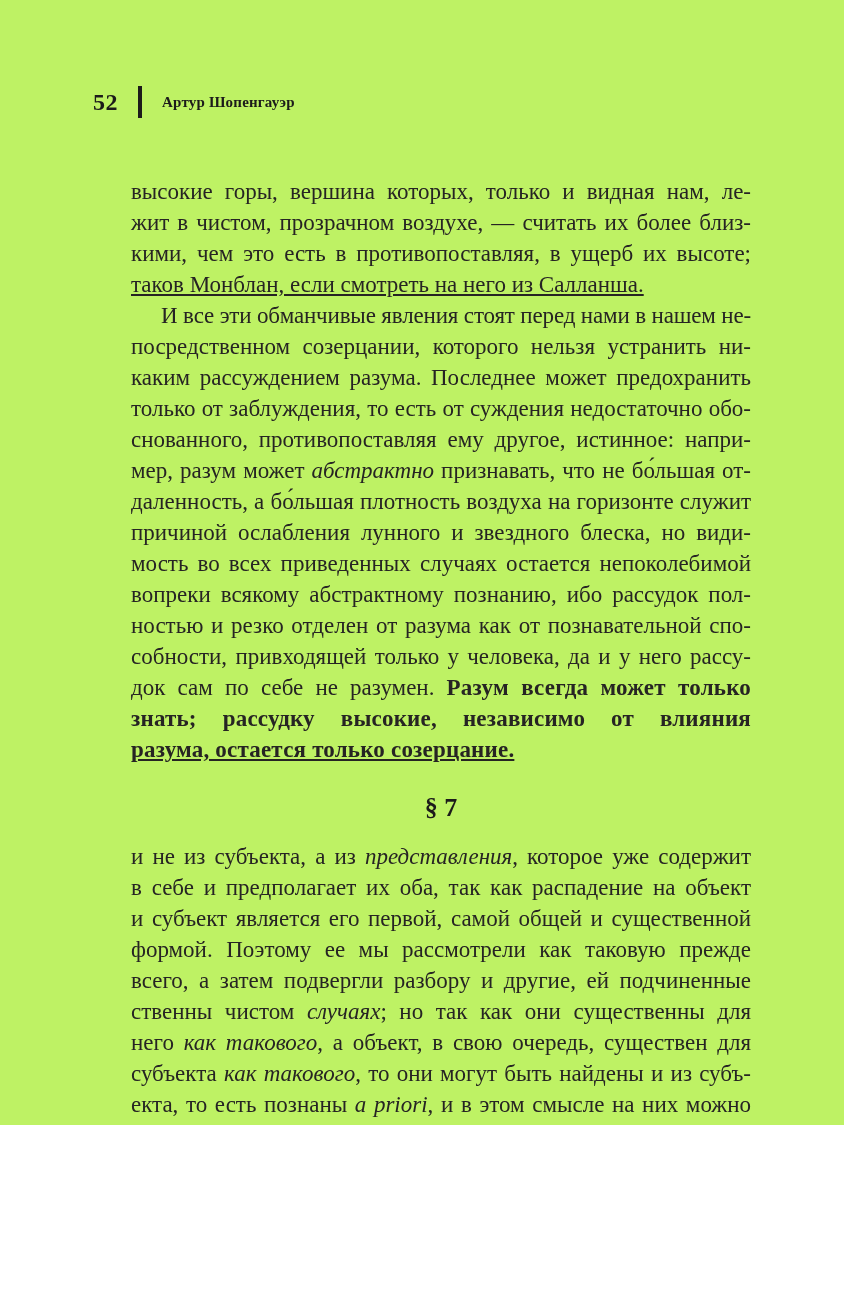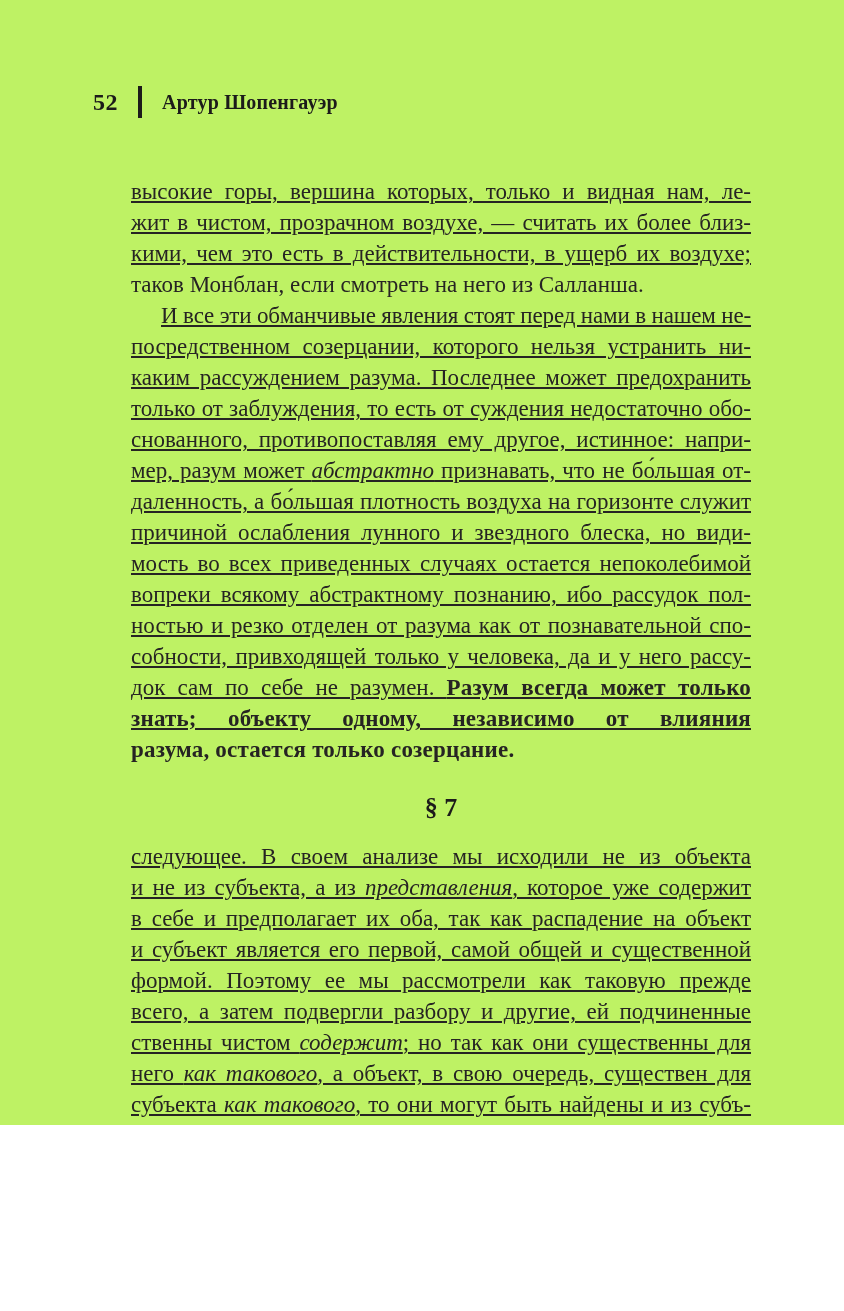--- a/index.html
+++ b/index.html
@@ -27,39 +27,39 @@
     font-size: 24px;
     letter-spacing: 0.5px;
   }
   .header-divider {
     width: 4px; height: 32px;
     background: #1c1b1a;
     margin-left: 20px;
     margin-right: 20px;
   }
   .running-head {
-    font-size: 20px;
+    font-size: 15px;
     letter-spacing: 0.2px;
     text-align: center;
   }
   .text-column {
     position: absolute;
     top: 176px; left: 131px;
     width: 620px;
   }
   .paragraph { margin: 0; }
   .text-line {
     font-size: 23px;
     line-height: 31px;
     white-space: nowrap;
     text-align: justify;
     color: #262423;
   }
-  .text-line.justified { text-align-last: justify; text-decoration: underline; }
-  .text-line.lastline  { text-align-last: left; }
+  .text-line.justified { text-align-last: justify; }
+  .text-line.lastline  { text-align-last: left; text-decoration: underline; }
   .text-line.firstline-indent { text-indent: 30px; }
   .seg-italic { font-style: italic; }
   .seg-bold   { font-weight: bold; letter-spacing: 0.2px; }
   .section-heading {
     font-size: 26px;
     font-weight: bold;
     text-align: center;
     margin-top: 27px;
     margin-bottom: 17px;
     line-height: 32px;
@@ -72,47 +72,46 @@
 <div class="page">
   <div class="page-header">
     <span class="page-number">52</span>
     <span class="header-divider"></span>
     <span class="running-head">Артур Шопенгауэр</span>
   </div>
   <div class="text-column">
       <div class="paragraph">
         <div class="text-line justified"><span class="seg-normal">высокие горы, вершина которых, только и видная нам, ле-</span></div>
         <div class="text-line justified"><span class="seg-normal">жит в чистом, прозрачном воздухе, — считать их более близ-</span></div>
-        <div class="text-line justified"><span class="seg-normal">кими, чем это есть в действительности, в ущерб их воздухе;</span></div>
+        <div class="text-line justified"><span class="seg-normal">кими, чем это есть в противопоставляя, в ущерб их высоте;</span></div>
         <div class="text-line lastline"><span class="seg-normal">таков Монблан, если смотреть на него из Салланша.</span></div>
       </div>
       <div class="paragraph">
         <div class="text-line justified firstline-indent" style="letter-spacing: -0.158px;"><span class="seg-normal">И все эти обманчивые явления стоят перед нами в нашем не-</span></div>
         <div class="text-line justified"><span class="seg-normal">посредственном созерцании, которого нельзя устранить ни-</span></div>
         <div class="text-line justified"><span class="seg-normal">каким рассуждением разума. Последнее может предохранить</span></div>
         <div class="text-line justified"><span class="seg-normal">только от заблуждения, то есть от суждения недостаточно обо-</span></div>
         <div class="text-line justified"><span class="seg-normal">снованного, противопоставляя ему другое, истинное: напри-</span></div>
         <div class="text-line justified"><span class="seg-normal">мер, разум может </span><span class="seg-italic">абстрактно</span><span class="seg-normal"> признавать, что не бо́льшая от-</span></div>
         <div class="text-line justified"><span class="seg-normal">даленность, а бо́льшая плотность воздуха на горизонте служит</span></div>
         <div class="text-line justified"><span class="seg-normal">причиной ослабления лунного и звездного блеска, но види-</span></div>
         <div class="text-line justified"><span class="seg-normal">мость во всех приведенных случаях остается непоколебимой</span></div>
         <div class="text-line justified"><span class="seg-normal">вопреки всякому абстрактному познанию, ибо рассудок пол-</span></div>
         <div class="text-line justified"><span class="seg-normal">ностью и резко отделен от разума как от познавательной спо-</span></div>
         <div class="text-line justified"><span class="seg-normal">собности, привходящей только у человека, да и у него рассу-</span></div>
         <div class="text-line justified"><span class="seg-normal">док сам по себе не разумен. </span><span class="seg-bold">Разум всегда может только</span></div>
-        <div class="text-line justified"><span class="seg-bold">знать; объекту одному, независимо от влияния</span></div>
+        <div class="text-line justified"><span class="seg-bold">знать; рассудку высокие, независимо от влияния</span></div>
         <div class="text-line lastline"><span class="seg-bold">разума, остается только созерцание.</span></div>
       </div>
       <div class="section-heading">§ 7</div>
       <div class="paragraph">
-        <div class="text-line justified"><span class="seg-normal">следующее. В своем анализе мы исходили не из объекта</span></div>
         <div class="text-line justified"><span class="seg-normal">и не из субъекта, а из </span><span class="seg-italic">представления</span><span class="seg-normal">, которое уже содержит</span></div>
         <div class="text-line justified"><span class="seg-normal">в себе и предполагает их оба, так как распадение на объект</span></div>
         <div class="text-line justified"><span class="seg-normal">и субъект является его первой, самой общей и существенной</span></div>
         <div class="text-line justified"><span class="seg-normal">формой. Поэтому ее мы рассмотрели как таковую прежде</span></div>
         <div class="text-line justified"><span class="seg-normal">всего, а затем подвергли разбору и другие, ей подчиненные</span></div>
-        <div class="text-line justified"><span class="seg-normal">ственны чистом </span><span class="seg-italic">содержит</span><span class="seg-normal">; но так как они существенны для</span></div>
+        <div class="text-line justified"><span class="seg-normal">ственны чистом </span><span class="seg-italic">случаях</span><span class="seg-normal">; но так как они существенны для</span></div>
         <div class="text-line justified"><span class="seg-normal">него </span><span class="seg-italic">как такового</span><span class="seg-normal">, а объект, в свою очередь, существен для</span></div>
         <div class="text-line justified"><span class="seg-normal">субъекта </span><span class="seg-italic">как такового</span><span class="seg-normal">, то они могут быть найдены и из субъ-</span></div>
         <div class="text-line justified"><span class="seg-normal">екта, то есть познаны </span><span class="seg-italic">a priori</span><span class="seg-normal">, и в этом смысле на них можно</span></div>
       </div>
     </div>
 </div>
 
 </body></html>

